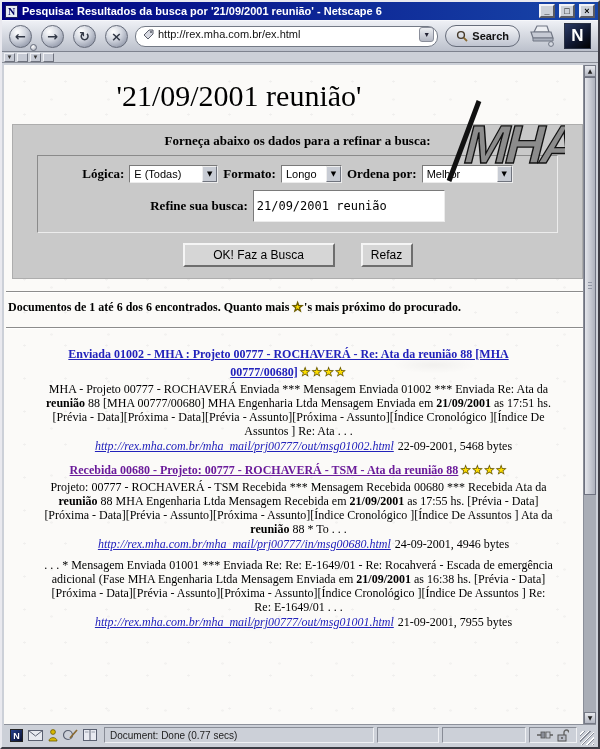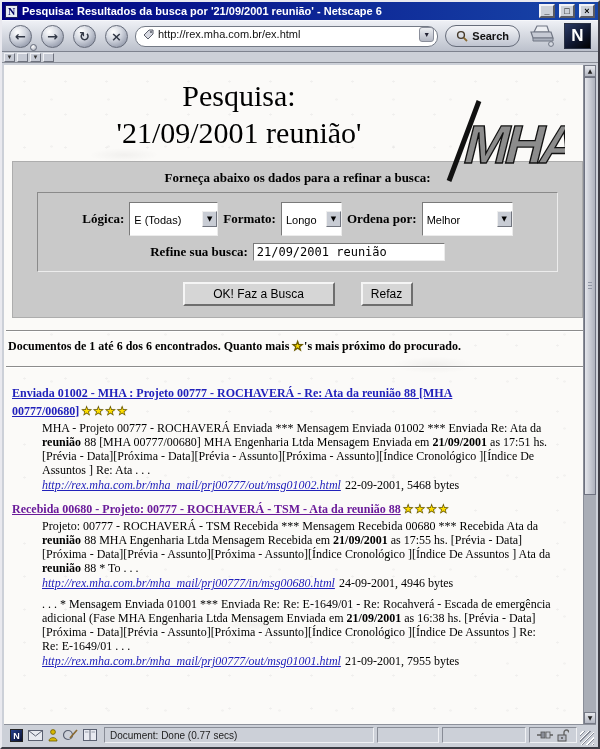--- a/index.html
+++ b/index.html
@@ -81,40 +81,40 @@
     font:30px/37px "Liberation Serif",serif;color:#000;}
   .mha-logo{position:absolute;top:22px;right:18px;}
 
   .form-box{margin:10px 0 0 8px;background:#c9c9c9;border:1px solid #adadad;padding-bottom:2px;}
   .form-title{text-align:center;font:bold 13px "Liberation Serif",serif;padding:8px 0 6px;}
   .form-fields{margin:0 24px;border:1px solid;border-color:#8a8a8a #ececec #ececec #8a8a8a;
     padding:9px 4px 10px;}
   .frow{display:flex;justify-content:center;align-items:center;gap:5px;
     font:bold 13px "Liberation Serif",serif;}
   .frow + .frow{margin-top:7px;}
-  .select{display:inline-flex;align-items:center;background:#fff;height:34px;
+  .select{display:inline-flex;align-items:flex-start;background:#fff;height:18px;
     border:1px solid;border-color:#7a7a7a #ececec #ececec #7a7a7a;}
   .select .val{font:11px "Liberation Sans",sans-serif;font-weight:normal;padding:2px 4px 0;}
   .select .arrow{width:15px;background:#c8ccd4;border:1px solid;
     border-color:#eee #70747e #70747e #eee;font-size:7px;line-height:14px;text-align:center;
     font-family:"DejaVu Sans",sans-serif;font-weight:normal;}
   .w-logic .val{width:72px;} .w-format .val{width:44px;} .w-order .val{width:74px;}
   .refine-input{width:192px;height:18px;background:#fff;
     border:1px solid;border-color:#7a7a7a #ececec #ececec #7a7a7a;
-    font:12px "DejaVu Sans Mono",monospace;padding:8px 3px;}
+    font:12px "DejaVu Sans Mono",monospace;padding:15px 3px;}
   .form-buttons{display:flex;justify-content:center;gap:26px;padding:10px 0 9px;}
   .btn98{background:#d6d6d6;border:2px solid;border-color:#f5f5f5 #6e6e6e #6e6e6e #f5f5f5;
     font:12px "Liberation Sans",sans-serif;color:#000;height:24px;}
   .btn-ok{width:152px;} .btn-redo{width:52px;}
 
   hr.rule{border:none;border-top:1px solid #8c8c8c;border-bottom:1px solid #fff;
     margin:12px 0 0 2px;}
   .summary{margin:7px 0 7px 4px;font:bold 12px "Liberation Serif",serif;}
 
-  .results{margin-top:15px;}
+  .results{margin-top:15px;text-align:center;}
   .result{margin:0 18px 6px 8px;}
   .result-title{font:bold 12px "Liberation Serif",serif;text-decoration:underline;
     color:var(--link,#2222bb);}
   .result.visited .result-title{color:var(--visited,#6a1b9a);}
   .star{color:var(--star,#ffdf00);-webkit-text-stroke:0.6px #6a5a00;
     text-shadow:0 0 1px #555;font-size:12px;letter-spacing:1px;}
   .stars{margin-left:2px;white-space:nowrap;}
   .result-desc{margin:2px 10px 1px 30px;font:12px/14px "Liberation Serif",serif;color:#000;}
   .result-urlline{margin-left:30px;font:12px/15px "Liberation Serif",serif;}
   .result-url{font-style:italic;color:var(--link,#2222bb);}
@@ -198,21 +198,20 @@
     <button class="mini-btn">▼</button>
     <button class="mini-btn"></button>
     <button class="mini-btn">▼</button>
     <button class="mini-btn"></button>
   </div>
 
   <div class="content">
     <div class="page">
 
       <div class="heading">
-        <div>Pesquisa:</div>
         <div>'21/09/2001 reunião'</div>
       </div>
 
       <div class="mha-logo">
         <svg width="150" height="84" viewBox="0 0 150 84">
           <line x1="34" y1="82" x2="64" y2="2" stroke="#111" stroke-width="5"></line>
           <g transform="translate(46,64) skewX(-14)">
             <text x="0" y="0" font-family="Liberation Sans, sans-serif" font-weight="bold" font-size="54" letter-spacing="-4" fill="#8c8c8c" stroke="#111" stroke-width="1.4">MHA</text>
           </g>
         </svg>

